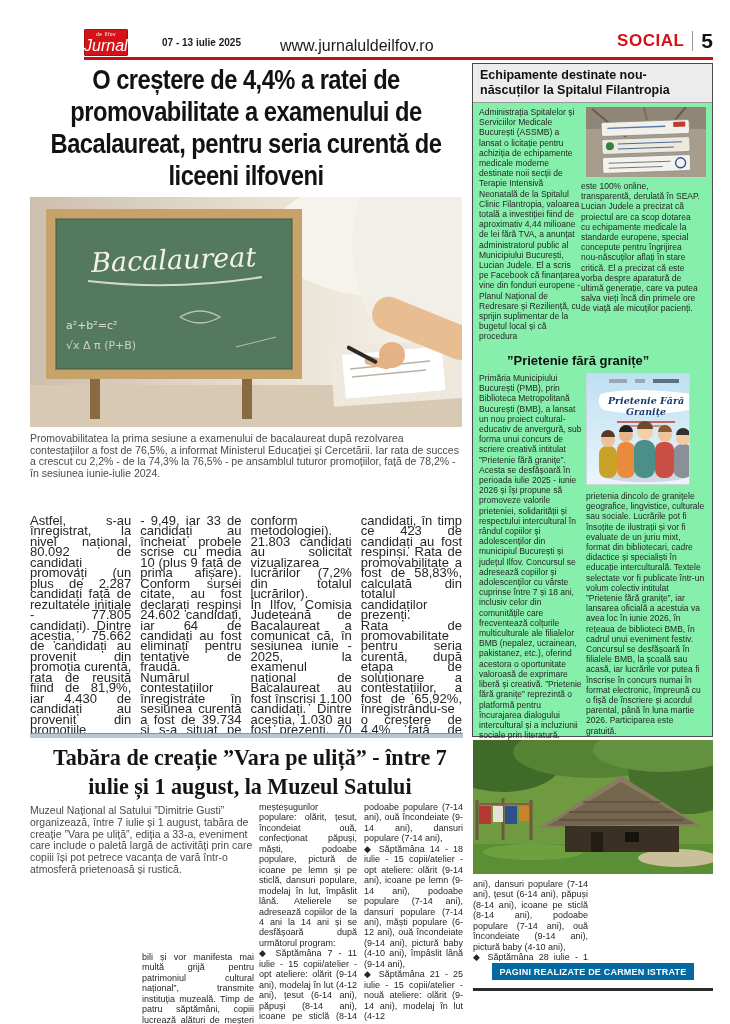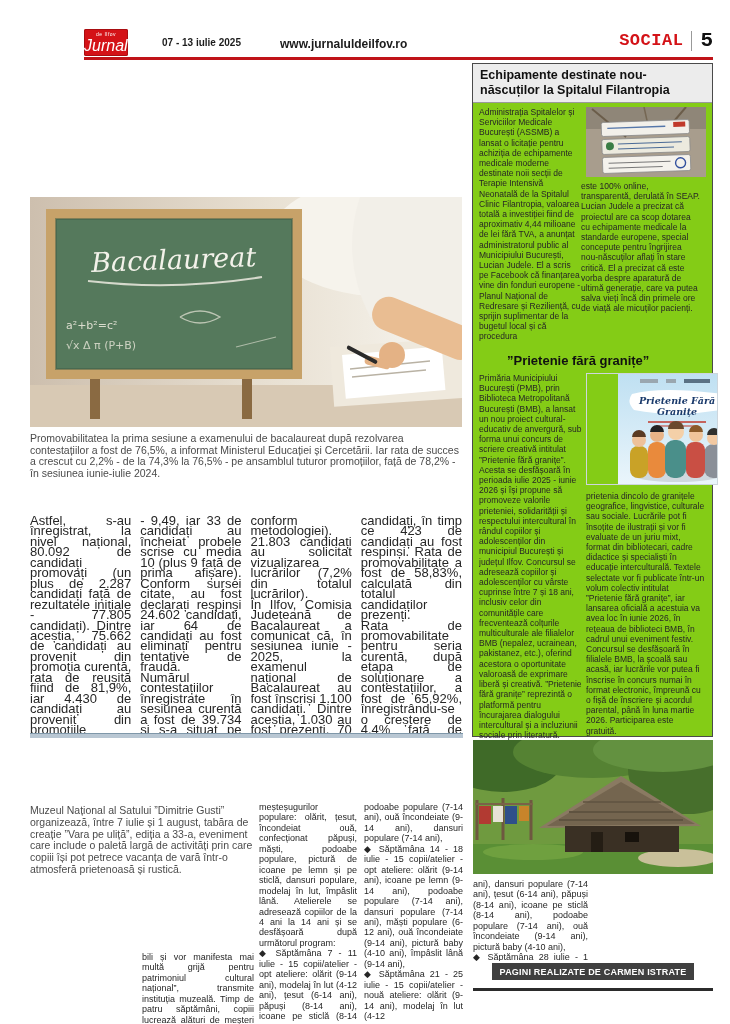--- a/index.html
+++ b/index.html
@@ -4,65 +4,65 @@
 <style>
   html,body{margin:0;padding:0;background:#9a9a9a;}
   .page{position:relative;width:730px;height:1024px;background:#ffffff;margin:0 auto;
         font-family:"Liberation Sans","DejaVu Sans",sans-serif;color:#2e2e2e;overflow:hidden;}
   
   .logo{position:absolute;left:84px;top:29px;width:44px;height:27px;background:#d41217;border-radius:2px;
         color:#fff;text-align:center;line-height:1;box-shadow:0 0 0 1px #a80d11 inset;}
   .logo .sub{display:block;font-size:5px;letter-spacing:.5px;padding-top:3px;}
   .logo .main{display:block;font-size:16px;font-weight:normal;font-style:italic;margin-top:1px;}
   .hdr-date{position:absolute;left:136px;top:37px;font-size:10px;font-weight:bold;color:#1c1c1c;padding-left:26px;}
-  .hdr-url{position:absolute;left:280px;top:37px;font-size:12px;font-weight:bold;color:#1c1c1c;}
-  .hdr-right{position:absolute;right:17px;top:29px;display:flex;align-items:center;gap:8px;font-family:Liberation Mono, monospace;}
+  .hdr-url{position:absolute;left:280px;top:37px;font-size:16px;font-weight:normal;color:#1c1c1c;}
+  .hdr-right{position:absolute;right:17px;top:29px;display:flex;align-items:center;gap:8px;}
   .hdr-section{font-size:17px;font-weight:800;color:#d41217;letter-spacing:.5px;}
   .hdr-sep{width:1px;height:20px;background:#999;}
   .hdr-pagenum{font-size:21px;font-weight:800;color:#111;}
   .hdr-rule{position:absolute;left:84px;top:57px;width:629px;height:3px;background:#c01318;}
   
   .headline{position:absolute;left:30px;top:64px;width:432px;height:130px;}
   .headline-inner{width:492px;transform:scaleX(.878);transform-origin:0 0;text-align:center;}
   .headline-inner div{white-space:nowrap;font-size:27px;line-height:32px;font-weight:800;
                       letter-spacing:-.6px;color:#121212;}
   .photo{position:absolute;overflow:hidden;}
   #photo-main{left:30px;top:197px;width:432px;height:230px;}
   .lead{position:absolute;left:30px;top:433px;width:432px;font-size:10.5px;line-height:11.6px;color:#4b4b4b;}
   .cols{position:absolute;left:30px;top:516px;width:432px;height:217px;display:flex;gap:9px;overflow:hidden;}
   .col{flex:1;font-size:13px;line-height:10.45px;text-align:justify;white-space:pre-line;color:#262626;overflow:hidden;}
   
-  .sidebar{position:absolute;left:472px;top:63px;width:241px;height:674px;border:1px solid #4a4a4a;background:#84cc16;box-sizing:border-box;}
+  .sidebar{position:absolute;left:472px;top:63px;width:241px;height:674px;border:1px solid #4a4a4a;background:#86efac;box-sizing:border-box;}
   .sb-title{background:#ececec;border-bottom:1px solid #9a9a9a;padding:4px 7px;font-size:12.5px;line-height:15px;font-weight:800;color:#111;}
   .sb-body{position:relative;}
   .sb-text{font-size:8.5px;line-height:10.2px;color:#262626;}
   .sb1-left{position:absolute;left:6px;top:4px;width:103px;height:240px;overflow:hidden;}
   .sb1-photo{position:absolute;left:113px;top:4px;width:120px;height:70px;overflow:hidden;}
   .sb1-right{position:absolute;left:108px;top:78px;width:120px;height:166px;overflow:hidden;}
   .sb2-head{position:absolute;left:6px;top:250px;width:228px;font-size:13px;font-weight:800;color:#111;margin-left:28px;}
   .sb2-left{position:absolute;left:6px;top:270px;width:103px;height:392px;overflow:hidden;}
-  .sb2-poster{position:absolute;left:113px;top:270px;width:132px;height:112px;overflow:hidden;border:1px solid #cdd6dd;box-sizing:border-box;padding-left:31px;}
+  .sb2-poster{position:absolute;left:113px;top:270px;width:104px;height:112px;overflow:hidden;border:1px solid #cdd6dd;box-sizing:border-box;}
   .sb2-right{position:absolute;left:113px;top:388px;width:120px;height:274px;overflow:hidden;}
   
   .divider{position:absolute;left:30px;top:733px;width:433px;height:4px;background:#b9c7d3;border-top:1px solid #7f97a9;}
   
   .b-headline{position:absolute;left:30px;top:743px;width:440px;height:58px;}
   .b-headline-inner{width:478px;transform:scaleX(.92);transform-origin:0 0;text-align:center;
                     font-family:"Liberation Serif","DejaVu Serif",serif;}
   .b-headline-inner div{white-space:nowrap;font-size:24px;line-height:29px;font-weight:bold;color:#141414;}
   .b-lead{position:absolute;left:30px;top:805px;width:224px;font-size:10.5px;line-height:11.8px;color:#4b4b4b;}
   .b-colA{position:absolute;left:30px;top:900px;width:103px;height:120px;}
   .b-colB{position:absolute;left:142px;top:920px;width:112px;height:120px;margin-top:32px;}
   .b-colC{position:absolute;left:259px;top:802px;width:98px;height:220px;}
   .b-colD{position:absolute;left:364px;top:802px;width:99px;height:220px;}
   .b-colE{position:absolute;left:473px;top:879px;width:115px;height:82px;}
   .b-colF{position:absolute;left:596px;top:879px;width:117px;height:82px;}
   .bcol{font-size:9px;line-height:10.45px;text-align:justify;white-space:pre-line;color:#262626;overflow:hidden;}
   #photo-village{left:473px;top:740px;width:240px;height:134px;}
-  .credit{position:absolute;left:492px;top:963px;width:202px;height:17px;background:#404040;color:#fff;
+  .credit{position:absolute;left:492px;top:963px;width:202px;height:17px;background:#0369a1;color:#fff;
           display:flex;align-items:center;justify-content:center;font-size:9px;font-weight:bold;letter-spacing:.2px;}
   .bottom-rule{position:absolute;left:473px;top:988px;width:240px;height:3px;background:#2b2b2b;}
 </style>
 </head>
 <body>
 
 <div class="page">
 
   <div class="logo">
     <span class="sub">de Ilfov</span>
@@ -70,20 +70,28 @@
   </div>
   <div class="hdr-date">07 - 13 iulie 2025</div>
   <div class="hdr-url">www.jurnaluldeilfov.ro</div>
   <div class="hdr-right">
     <span class="hdr-section">SOCIAL</span>
     <span class="hdr-sep"></span>
     <span class="hdr-pagenum">5</span>
   </div>
   <div class="hdr-rule"></div>
 
+  <div class="headline">
+    <div class="headline-inner">
+      <div>O creștere de 4,4% a ratei de</div>
+      <div>promovabilitate a examenului de</div>
+      <div>Bacalaureat, pentru seria curentă de</div>
+      <div>liceeni ilfoveni</div>
+    </div>
+  </div>
 
   <div class="photo" id="photo-main">
     <svg width="432" height="230" viewBox="0 0 432 230">
       <defs>
         <linearGradient id="bgph" x1="0" y1="0" x2="1" y2="0">
           <stop offset="0" stop-color="#cdbfae"></stop>
             <stop offset="0.55" stop-color="#e8e0d2"></stop>
             <stop offset="1" stop-color="#f8f6f0"></stop>
         </linearGradient>
       </defs>
@@ -198,20 +206,26 @@
           </g>
         </svg>
       </div>
       <div class="sb-text sb2-right">prietenia dincolo de granițele geografice, lingvistice, culturale sau sociale. Lucrările pot fi însoțite de ilustrații și vor fi evaluate de un juriu mixt, format din bibliotecari, cadre didactice și specialiști în educație interculturală.
 Textele selectate vor fi publicate într-un volum colectiv intitulat ”Prietenie fără granițe”, iar lansarea oficială a acestuia va avea loc în iunie 2026, în rețeaua de biblioteci BMB, în cadrul unui eveniment festiv. Concursul se desfășoară în filialele BMB, la școală sau acasă, iar lucrările vor putea fi înscrise în concurs numai în format electronic, împreună cu o fișă de înscriere și acordul parental, până în luna martie 2026. Participarea este gratuită.</div>
     </div>
   </div>
 
   <div class="divider"></div>
 
+  <div class="b-headline">
+    <div class="b-headline-inner">
+      <div>Tabăra de creație ”Vara pe uliță” - între 7</div>
+      <div>iulie și 1 august, la Muzeul Satului</div>
+    </div>
+  </div>
   <div class="b-lead">Muzeul Național al Satului ”Dimitrie Gusti” organizează, între 7 iulie și 1 august, tabăra de creație ”Vara pe uliță”, ediția a 33-a, eveniment care include o paletă largă de activități prin care copiii își pot petrece vacanța de vară într-o atmosferă prietenoasă și rustică.</div>
   <div class="bcol b-colB">bili și vor manifesta mai multă grijă pentru patrimoniul cultural național”, transmite instituția muzeală. Timp de patru săptămâni, copiii lucrează alături de meșteri populari din întreaga țară, care îi inițiază în tainele</div>
   <div class="bcol b-colC">meșteșugurilor populare: olărit, țesut, încondeiat ouă, confecționat păpuși, măști, podoabe populare, pictură de icoane pe lemn și pe sticlă, dansuri populare, modelaj în lut, împâslit lână. Atelierele se adresează copiilor de la 4 ani la 14 ani și se desfășoară după următorul program:
 ◆ Săptămâna 7 - 11 iulie - 15 copii/atelier - opt ateliere: olărit (9-14 ani), modelaj în lut (4-12 ani), țesut (6-14 ani), păpuși (8-14 ani), icoane pe sticlă (8-14 ani),</div>
   <div class="bcol b-colD">podoabe populare (7-14 ani), ouă încondeiate (9-14 ani), dansuri populare (7-14 ani),
 ◆ Săptămâna 14 - 18 iulie - 15 copii/atelier - opt ateliere: olărit (9-14 ani), icoane pe lemn (9-14 ani), podoabe populare (7-14 ani), dansuri populare (7-14 ani), măști populare (6-12 ani), ouă încondeiate (9-14 ani), pictură baby (4-10 ani), împâslit lână (9-14 ani),
 ◆ Săptămâna 21 - 25 iulie - 15 copii/atelier - nouă ateliere: olărit (9-14 ani), modelaj în lut (4-12</div>
 
   <div class="photo" id="photo-village">
     <svg width="240" height="134" viewBox="0 0 240 134">

